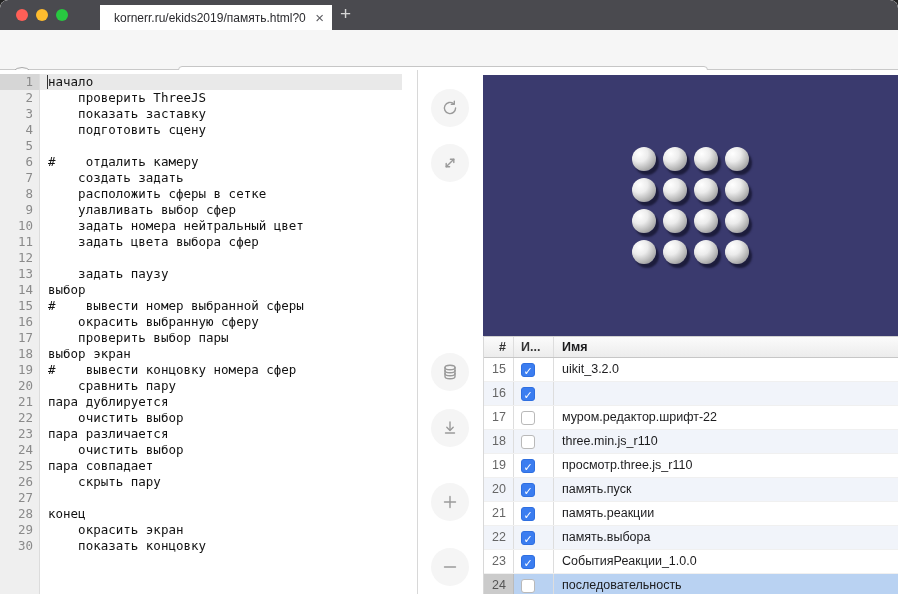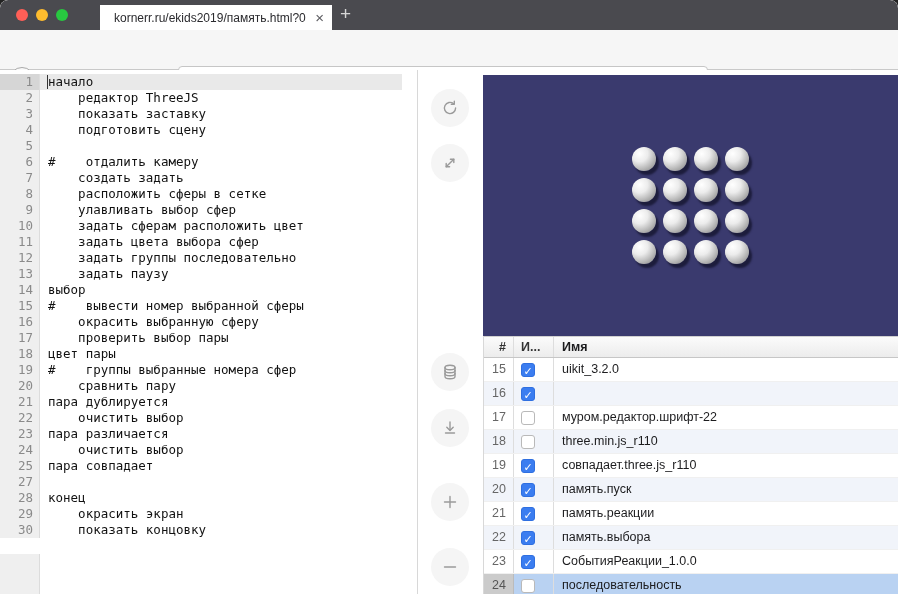--- a/index.html
+++ b/index.html
@@ -179,21 +179,21 @@
   <div class="content">
 
     <div class="editor">
       <div>
           <div class="line current">
             <span class="ln">1</span>
             <span class="code">начало</span>
           </div>
           <div class="line">
             <span class="ln">2</span>
-            <span class="code">    редактор ThreeJS</span>
+            <span class="code">    проверить ThreeJS</span>
           </div>
           <div class="line">
             <span class="ln">3</span>
             <span class="code">    показать заставку</span>
           </div>
           <div class="line">
             <span class="ln">4</span>
             <span class="code">    подготовить сцену</span>
           </div>
           <div class="line">
@@ -210,29 +210,28 @@
           <div class="line">
             <span class="ln">8</span>
             <span class="code">    расположить сферы в сетке</span>
           </div>
           <div class="line">
             <span class="ln">9</span>
             <span class="code">    улавливать выбор сфер</span>
           </div>
           <div class="line">
             <span class="ln">10</span>
-            <span class="code">    задать сферам расположить цвет</span>
+            <span class="code">    задать номера нейтральный цвет</span>
           </div>
           <div class="line">
             <span class="ln">11</span>
             <span class="code">    задать цвета выбора сфер</span>
           </div>
           <div class="line">
             <span class="ln">12</span>
-            <span class="code">    задать группы последовательно</span>
           </div>
           <div class="line">
             <span class="ln">13</span>
             <span class="code">    задать паузу</span>
           </div>
           <div class="line">
             <span class="ln">14</span>
             <span class="code">выбор</span>
           </div>
           <div class="line">
@@ -242,25 +241,25 @@
           <div class="line">
             <span class="ln">16</span>
             <span class="code">    окрасить выбранную сферу</span>
           </div>
           <div class="line">
             <span class="ln">17</span>
             <span class="code">    проверить выбор пары</span>
           </div>
           <div class="line">
             <span class="ln">18</span>
-            <span class="code">цвет пары</span>
+            <span class="code">выбор экран</span>
           </div>
           <div class="line">
             <span class="ln">19</span>
-            <span class="code">#    группы выбранные номера сфер</span>
+            <span class="code">#    вывести концовку номера сфер</span>
           </div>
           <div class="line">
             <span class="ln">20</span>
             <span class="code">    сравнить пару</span>
           </div>
           <div class="line">
             <span class="ln">21</span>
             <span class="code">пара дублируется</span>
           </div>
           <div class="line">
@@ -271,20 +270,24 @@
             <span class="ln">23</span>
             <span class="code">пара различается</span>
           </div>
           <div class="line">
             <span class="ln">24</span>
             <span class="code">    очистить выбор</span>
           </div>
           <div class="line">
             <span class="ln">25</span>
             <span class="code">пара совпадает</span>
+          </div>
+          <div class="line">
+            <span class="ln">26</span>
+            <span class="code">    скрыть пару</span>
           </div>
           <div class="line">
             <span class="ln">27</span>
           </div>
           <div class="line">
             <span class="ln">28</span>
             <span class="code">конец</span>
           </div>
           <div class="line">
             <span class="ln">29</span>
@@ -392,21 +395,21 @@
               <span class="c-chk">
                 <span class="cb off"></span>
               </span>
               <span class="c-name">three.min.js_r110</span>
             </div>
             <div class="trow">
               <span class="c-num">19</span>
               <span class="c-chk">
                 <span class="cb on">✓</span>
               </span>
-              <span class="c-name">совпадает.three.js_r110</span>
+              <span class="c-name">просмотр.three.js_r110</span>
             </div>
             <div class="trow alt">
               <span class="c-num">20</span>
               <span class="c-chk">
                 <span class="cb on">✓</span>
               </span>
               <span class="c-name">память.пуск</span>
             </div>
             <div class="trow">
               <span class="c-num">21</span>

